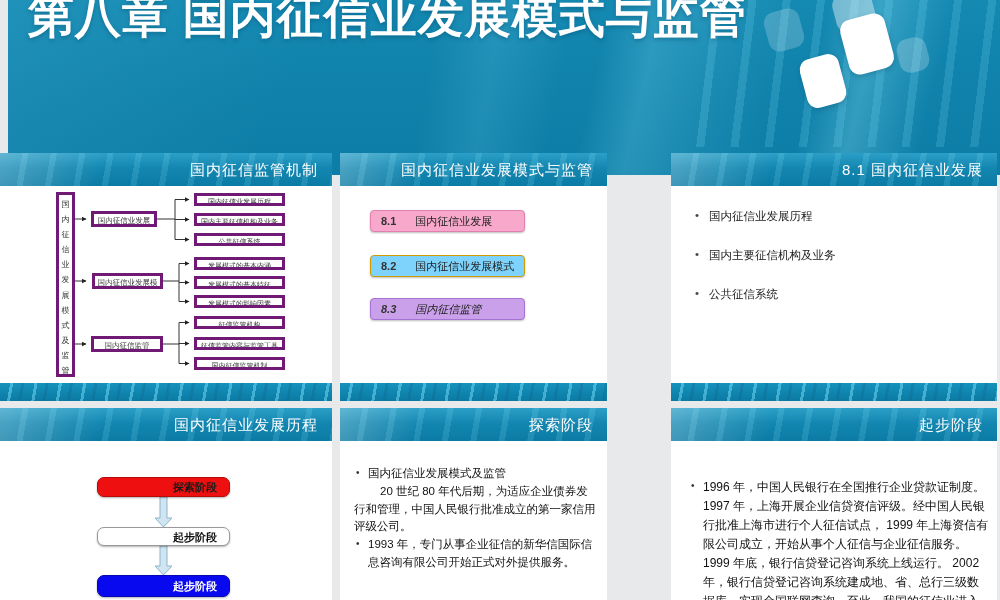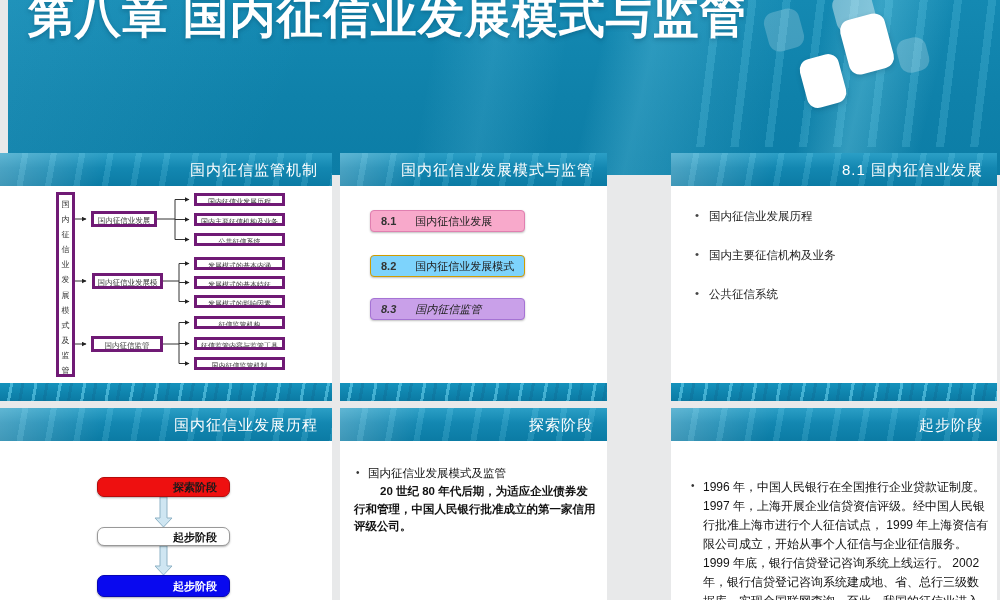--- a/index.html
+++ b/index.html
@@ -100,21 +100,21 @@
   }
   .stage-red{top:69px;height:20px;line-height:19px;background:#ee1010;border:1px solid #b50b0b;color:#1a1a1a;}
   .stage-white{top:119px;height:19px;line-height:18px;background:#fff;border:1px solid #999;color:#111;}
   .stage-blue{top:167px;height:22px;line-height:21px;background:#0909ef;border:1px solid #0606b4;color:#fff;}
   
   .textblock{position:absolute;margin:0;padding:0;list-style:none;color:#111;}
   .tb-explore{left:14px;right:8px;top:57px;font-size:11.5px;line-height:1.55;}
   .tb-start{left:18px;right:8px;top:70px;font-size:12px;line-height:1.58;}
   .textblock li{position:relative;padding-left:14px;margin:0;}
   .textblock li::before{content:"•";position:absolute;left:2px;top:0;font-size:10px;color:#333;}
-  .tb-detail{margin:0 0 0 -14px;text-indent:26px;font-weight:bold;}
+  .tb-detail{margin:0 0 0 -14px;text-indent:26px;}
 </style>
 </head>
 <body>
 
 <div id="banner">
   <div class="banner-title">第八章 国内征信业发展模式与监管</div>
   <div class="diamond d3"></div>
   <div class="diamond d4"></div>
   <div class="diamond d5"></div>
   <div class="diamond d1"></div>
@@ -216,20 +216,21 @@
 
 <div class="panel r2 c2">
   <div class="panel-header">
     <span class="ht">探索阶段</span>
   </div>
   <ul class="textblock tb-explore">
     <li>
       <span>国内征信业发展模式及监管</span>
       <p class="tb-detail">20 世纪 80 年代后期，为适应企业债券发行和管理，中国人民银行批准成立的第一家信用评级公司。</p>
     </li>
+    <li>1993 年，专门从事企业征信的新华信国际信息咨询有限公司开始正式对外提供服务。</li>
   </ul>
 </div>
 
 <div class="panel r2 c3">
   <div class="panel-header">
     <span class="ht">起步阶段</span>
   </div>
   <ul class="textblock tb-start">
     <li>1996 年，中国人民银行在全国推行企业贷款证制度。 1997 年，上海开展企业信贷资信评级。经中国人民银行批准上海市进行个人征信试点， 1999 年上海资信有限公司成立，开始从事个人征信与企业征信服务。 1999 年底，银行信贷登记咨询系统上线运行。 2002 年，银行信贷登记咨询系统建成地、省、总行三级数据库，实现全国联网查询。至此，我国的征信业进入了起步阶段。</li>
   </ul>

